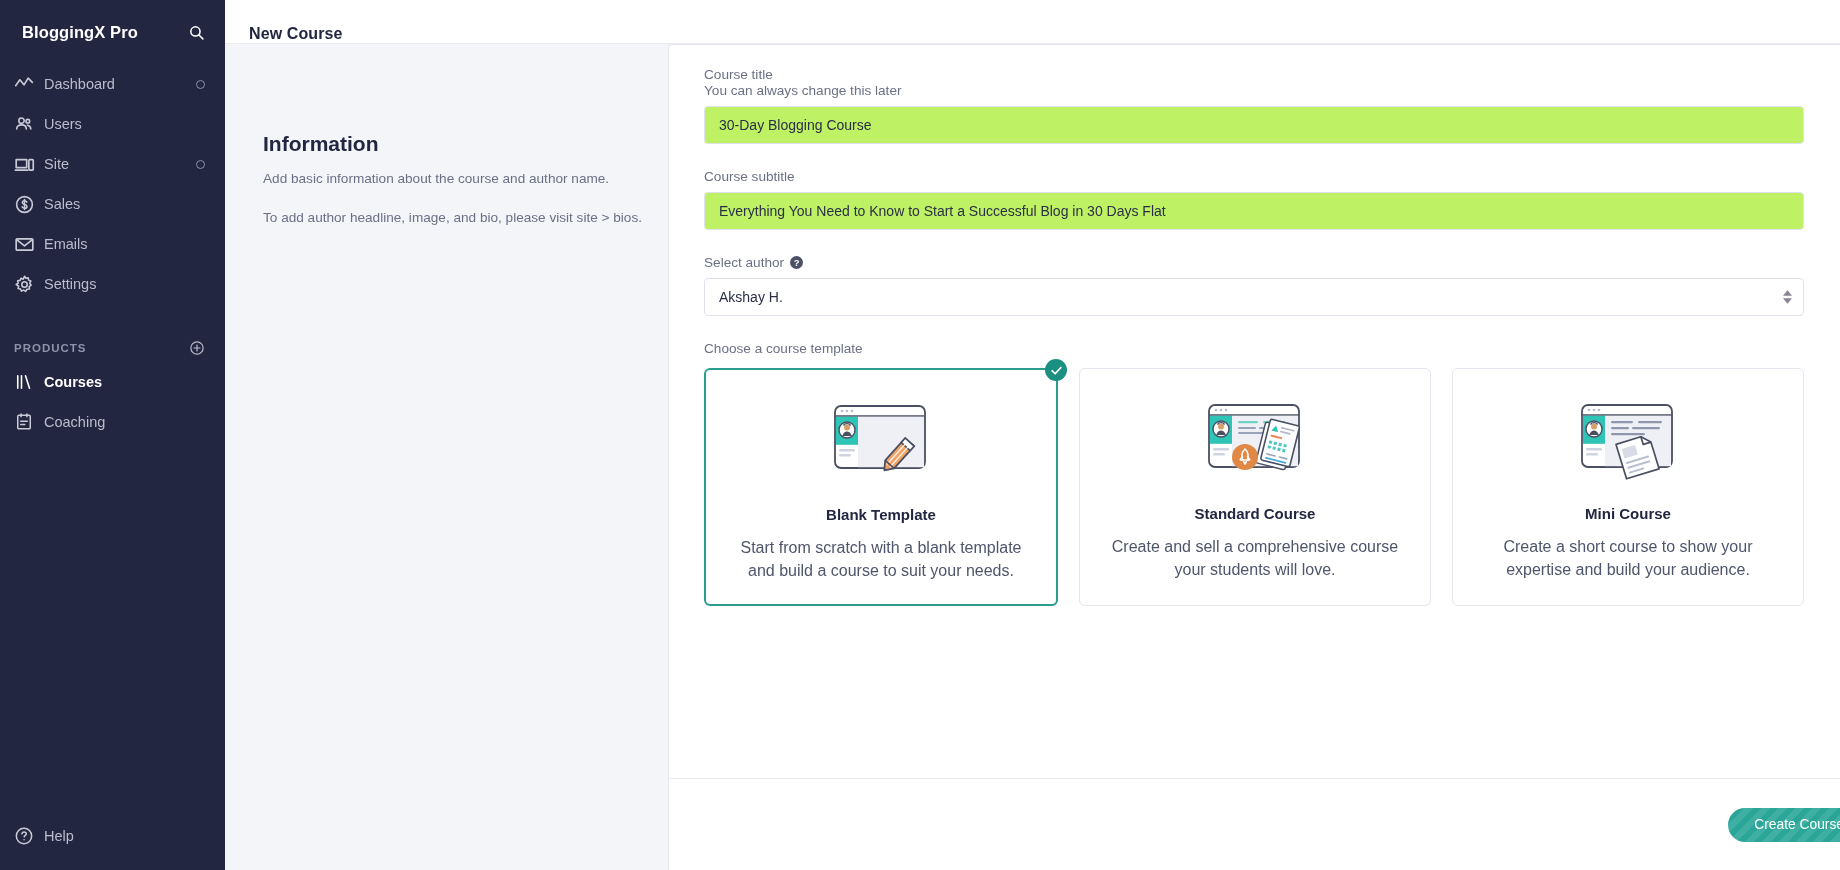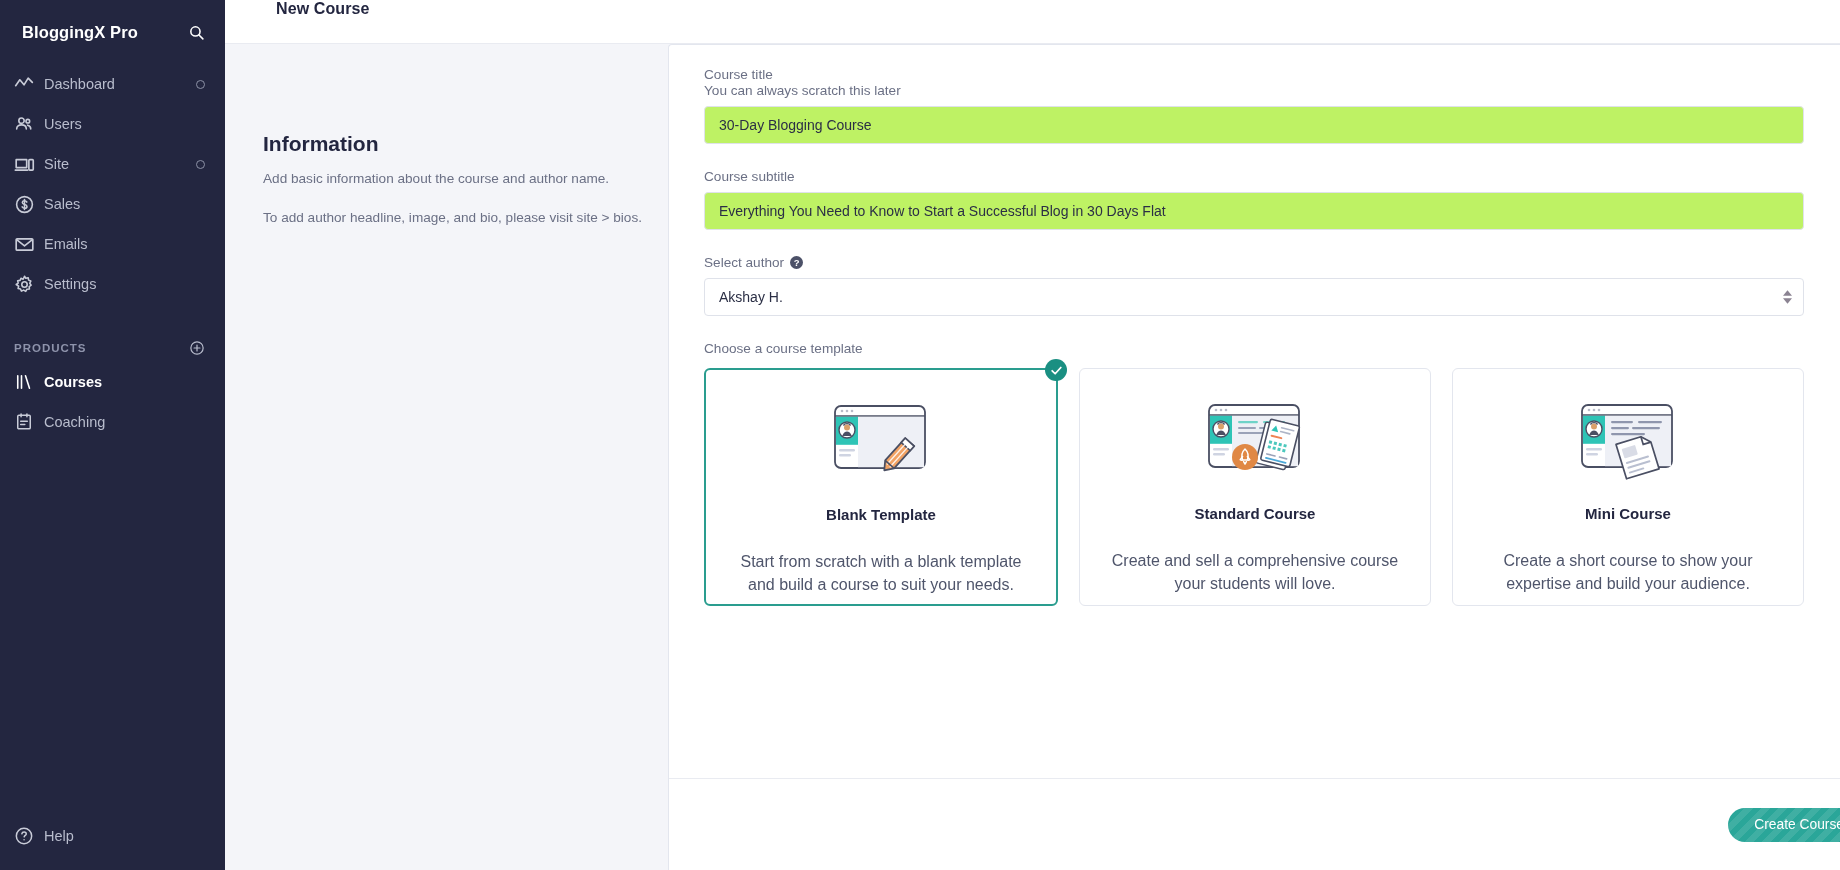--- a/index.html
+++ b/index.html
@@ -57,22 +57,22 @@
   }
   .plus-btn{ cursor:pointer; display:flex; color:#b9bdcd; }
   .sidebar-bottom{
     position:absolute; bottom:14px; left:0; right:4px;
   }
 
   
   .main{ flex:1; height:870px; display:flex; flex-direction:column; background:#f4f5f9; }
   .topbar{
     height:44px; background:#ffffff;
-    display:flex; align-items:flex-start;
-    padding-left:51px;
+    display:flex; align-items:flex-end;
+    padding-left:24px;
     border-bottom:1px solid #e9ebf1;
   }
   .topbar-title{ font-size:16px; font-weight:bold; color:#232640; letter-spacing:.1px; }
 
   .content{
     flex:1; position:relative; overflow:hidden;
   }
   .info-col{
     position:absolute; left:38px; top:88px; width:400px;
   }
@@ -130,21 +130,21 @@
     padding:22px 26px 0 26px;
     cursor:pointer;
   }
   .tpl-card.selected{ border:2px solid #2a9d8f; }
   .tpl-check{
     position:absolute; top:-11px; right:-11px;
     width:22px; height:22px; border-radius:50%;
     background:#1a8f82; display:flex; align-items:center; justify-content:center;
   }
   .tpl-art{ height:100px; display:flex; align-items:center; justify-content:center; margin-bottom:14px;}
-  .tpl-name{ font-size:15px; font-weight:bold; color:#232640; margin-bottom:27px; text-align:center;}
+  .tpl-name{ font-size:15px; font-weight:bold; color:#232640; margin-bottom:13px; text-align:center;}
   .tpl-desc{ font-size:16px; color:#4f556b; line-height:1.45; text-align:center; }
 
   .form-footer{
     height:92px; border-top:1px solid #e9ebf1;
     display:flex; align-items:center; justify-content:flex-end;
     padding-right:0px;
   }
   .create-btn{
     position:relative; right:-30px;
     height:34px; padding:0 26px;
@@ -303,21 +303,21 @@
         <h2 class="info-title">Information</h2>
         <p class="info-text">Add basic information about the course and author name.</p>
         <p class="info-text">To add author headline, image, and bio, please visit site &gt; bios.</p>
       </div>
 
       <div class="form-card">
         <div class="form-body">
 
           <div class="field">
             <span class="field-label">Course title</span>
-            <span class="field-hint">You can always scratch this later</span>
+            <span class="field-hint">You can always change this later</span>
             <input class="text-input" type="text" value="30-Day Blogging Course" style="">
           </div>
 
           <div class="field">
             <span class="field-label">Course subtitle</span>
             <input class="text-input" type="text" value="Everything You Need to Know to Start a Successful Blog in 30 Days Flat" style="">
           </div>
 
           <div class="field">
             <span class="field-label-row">

